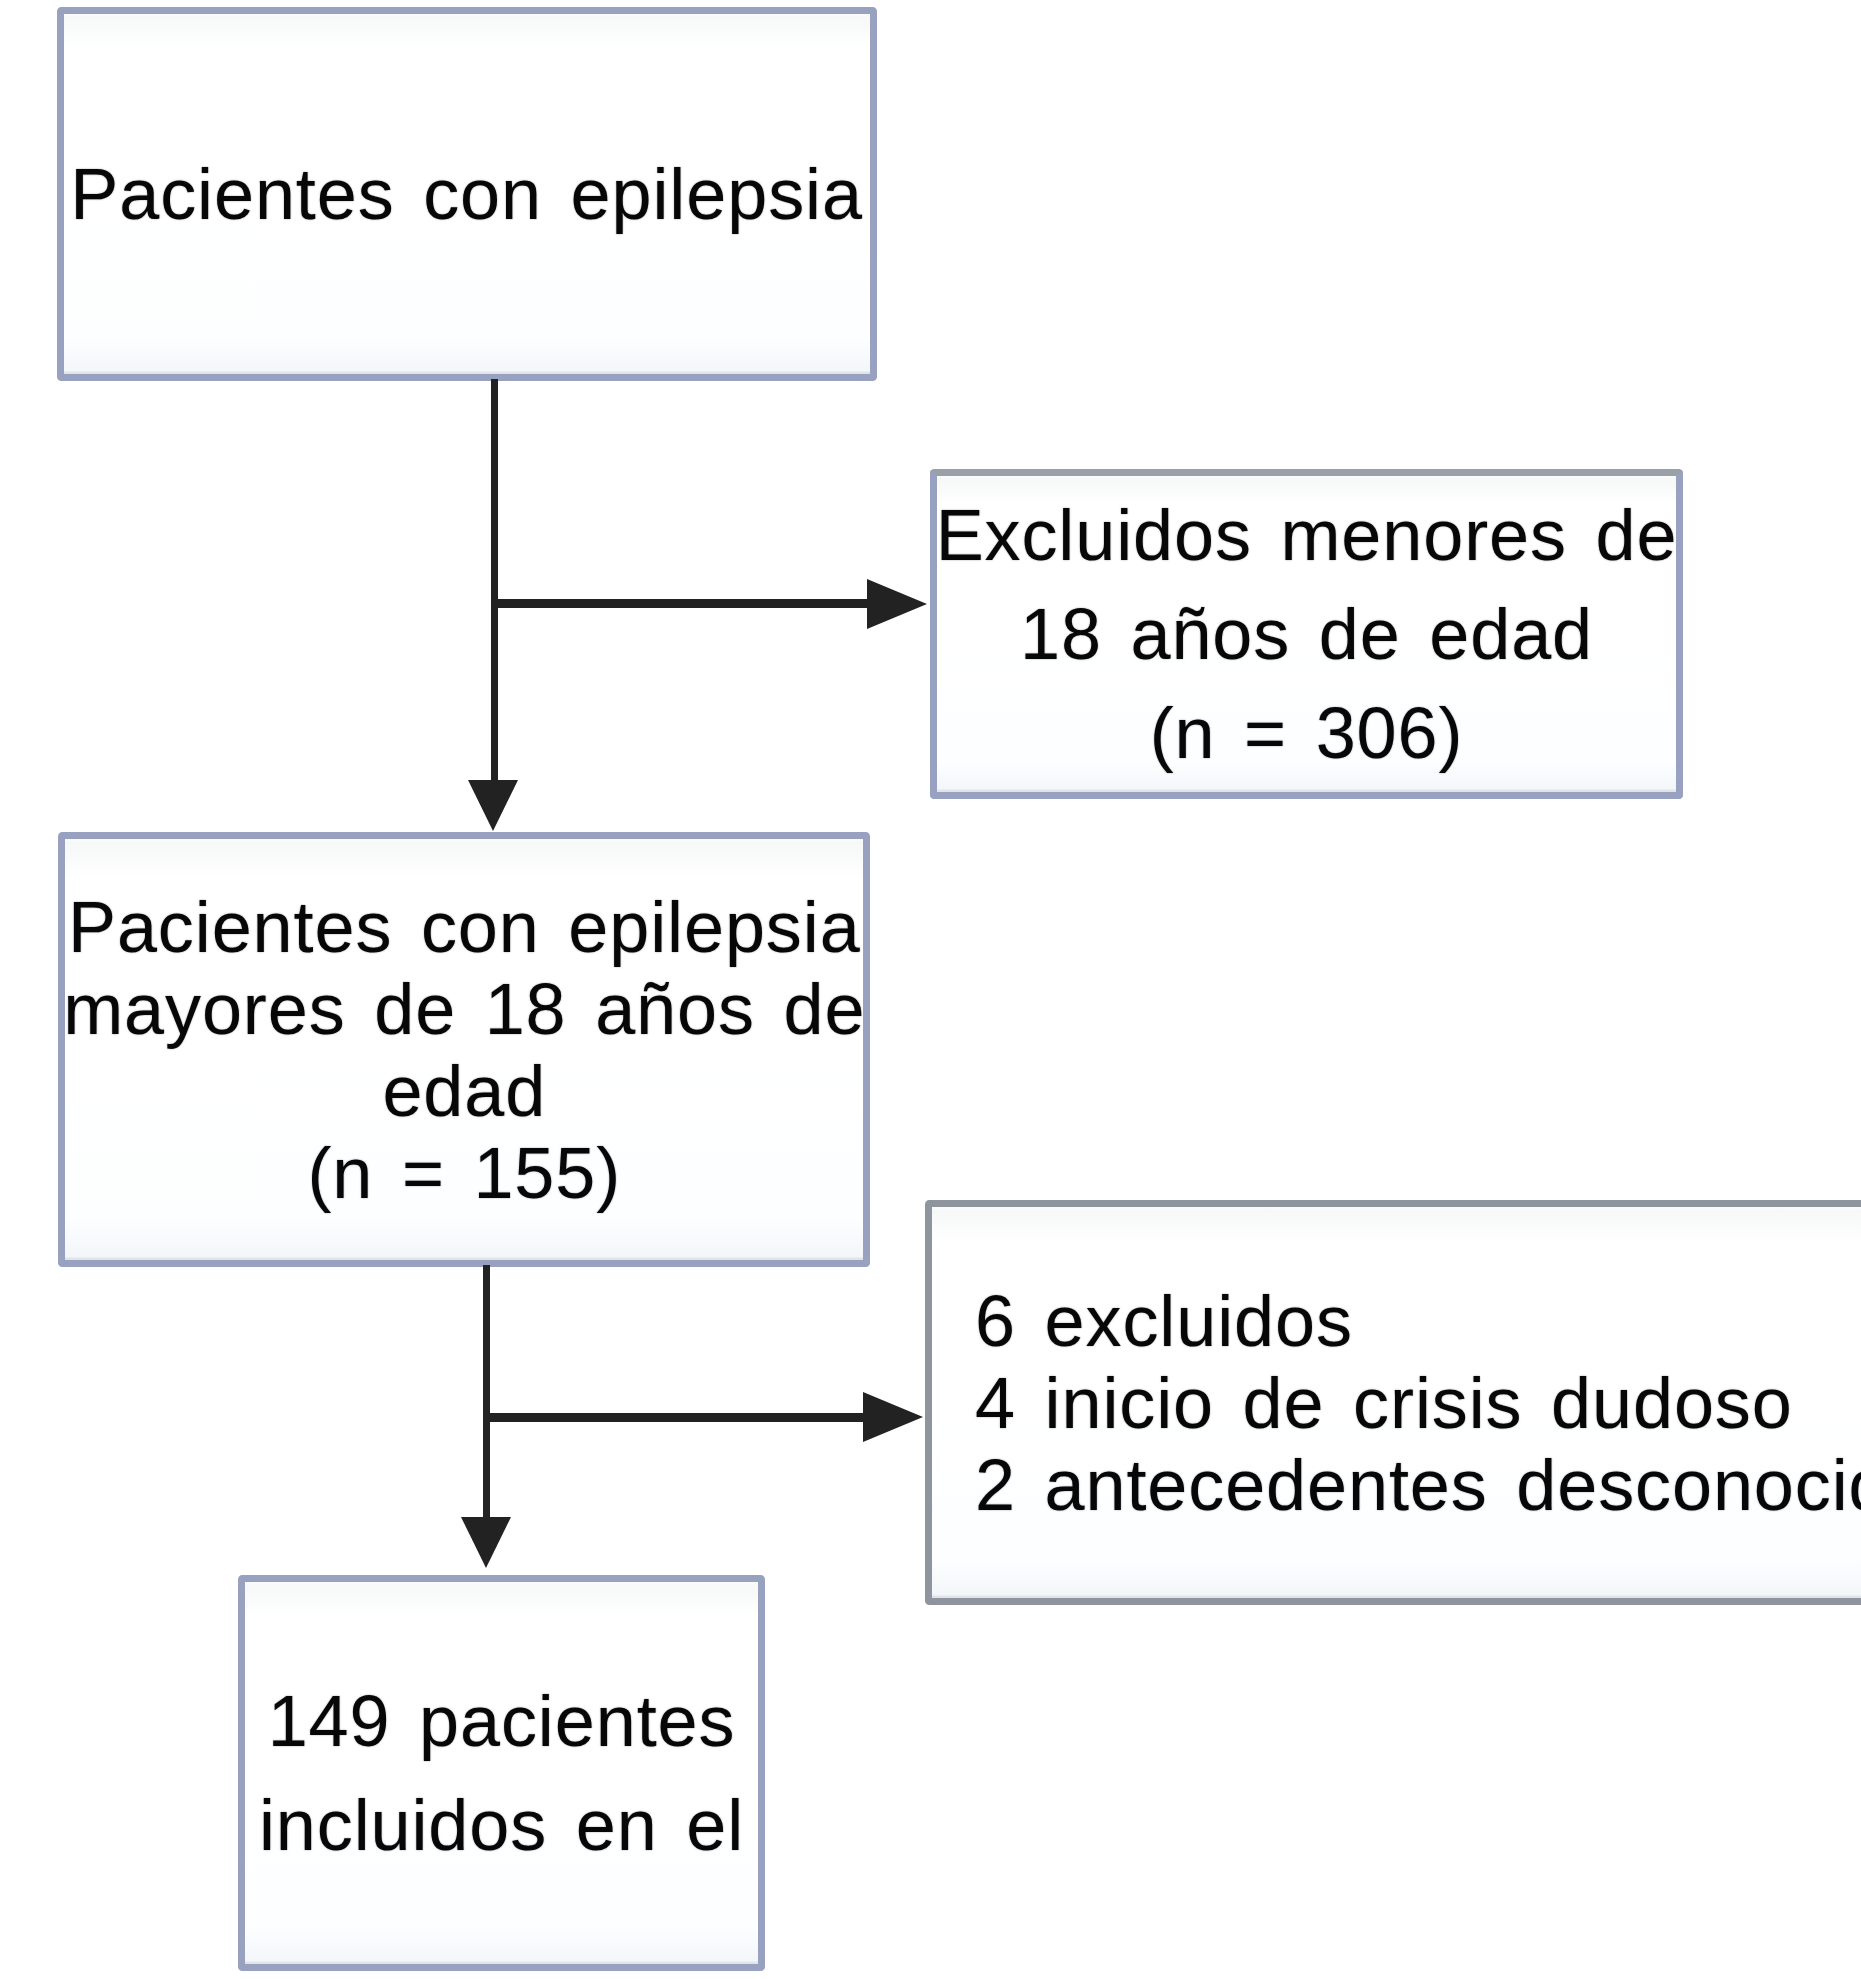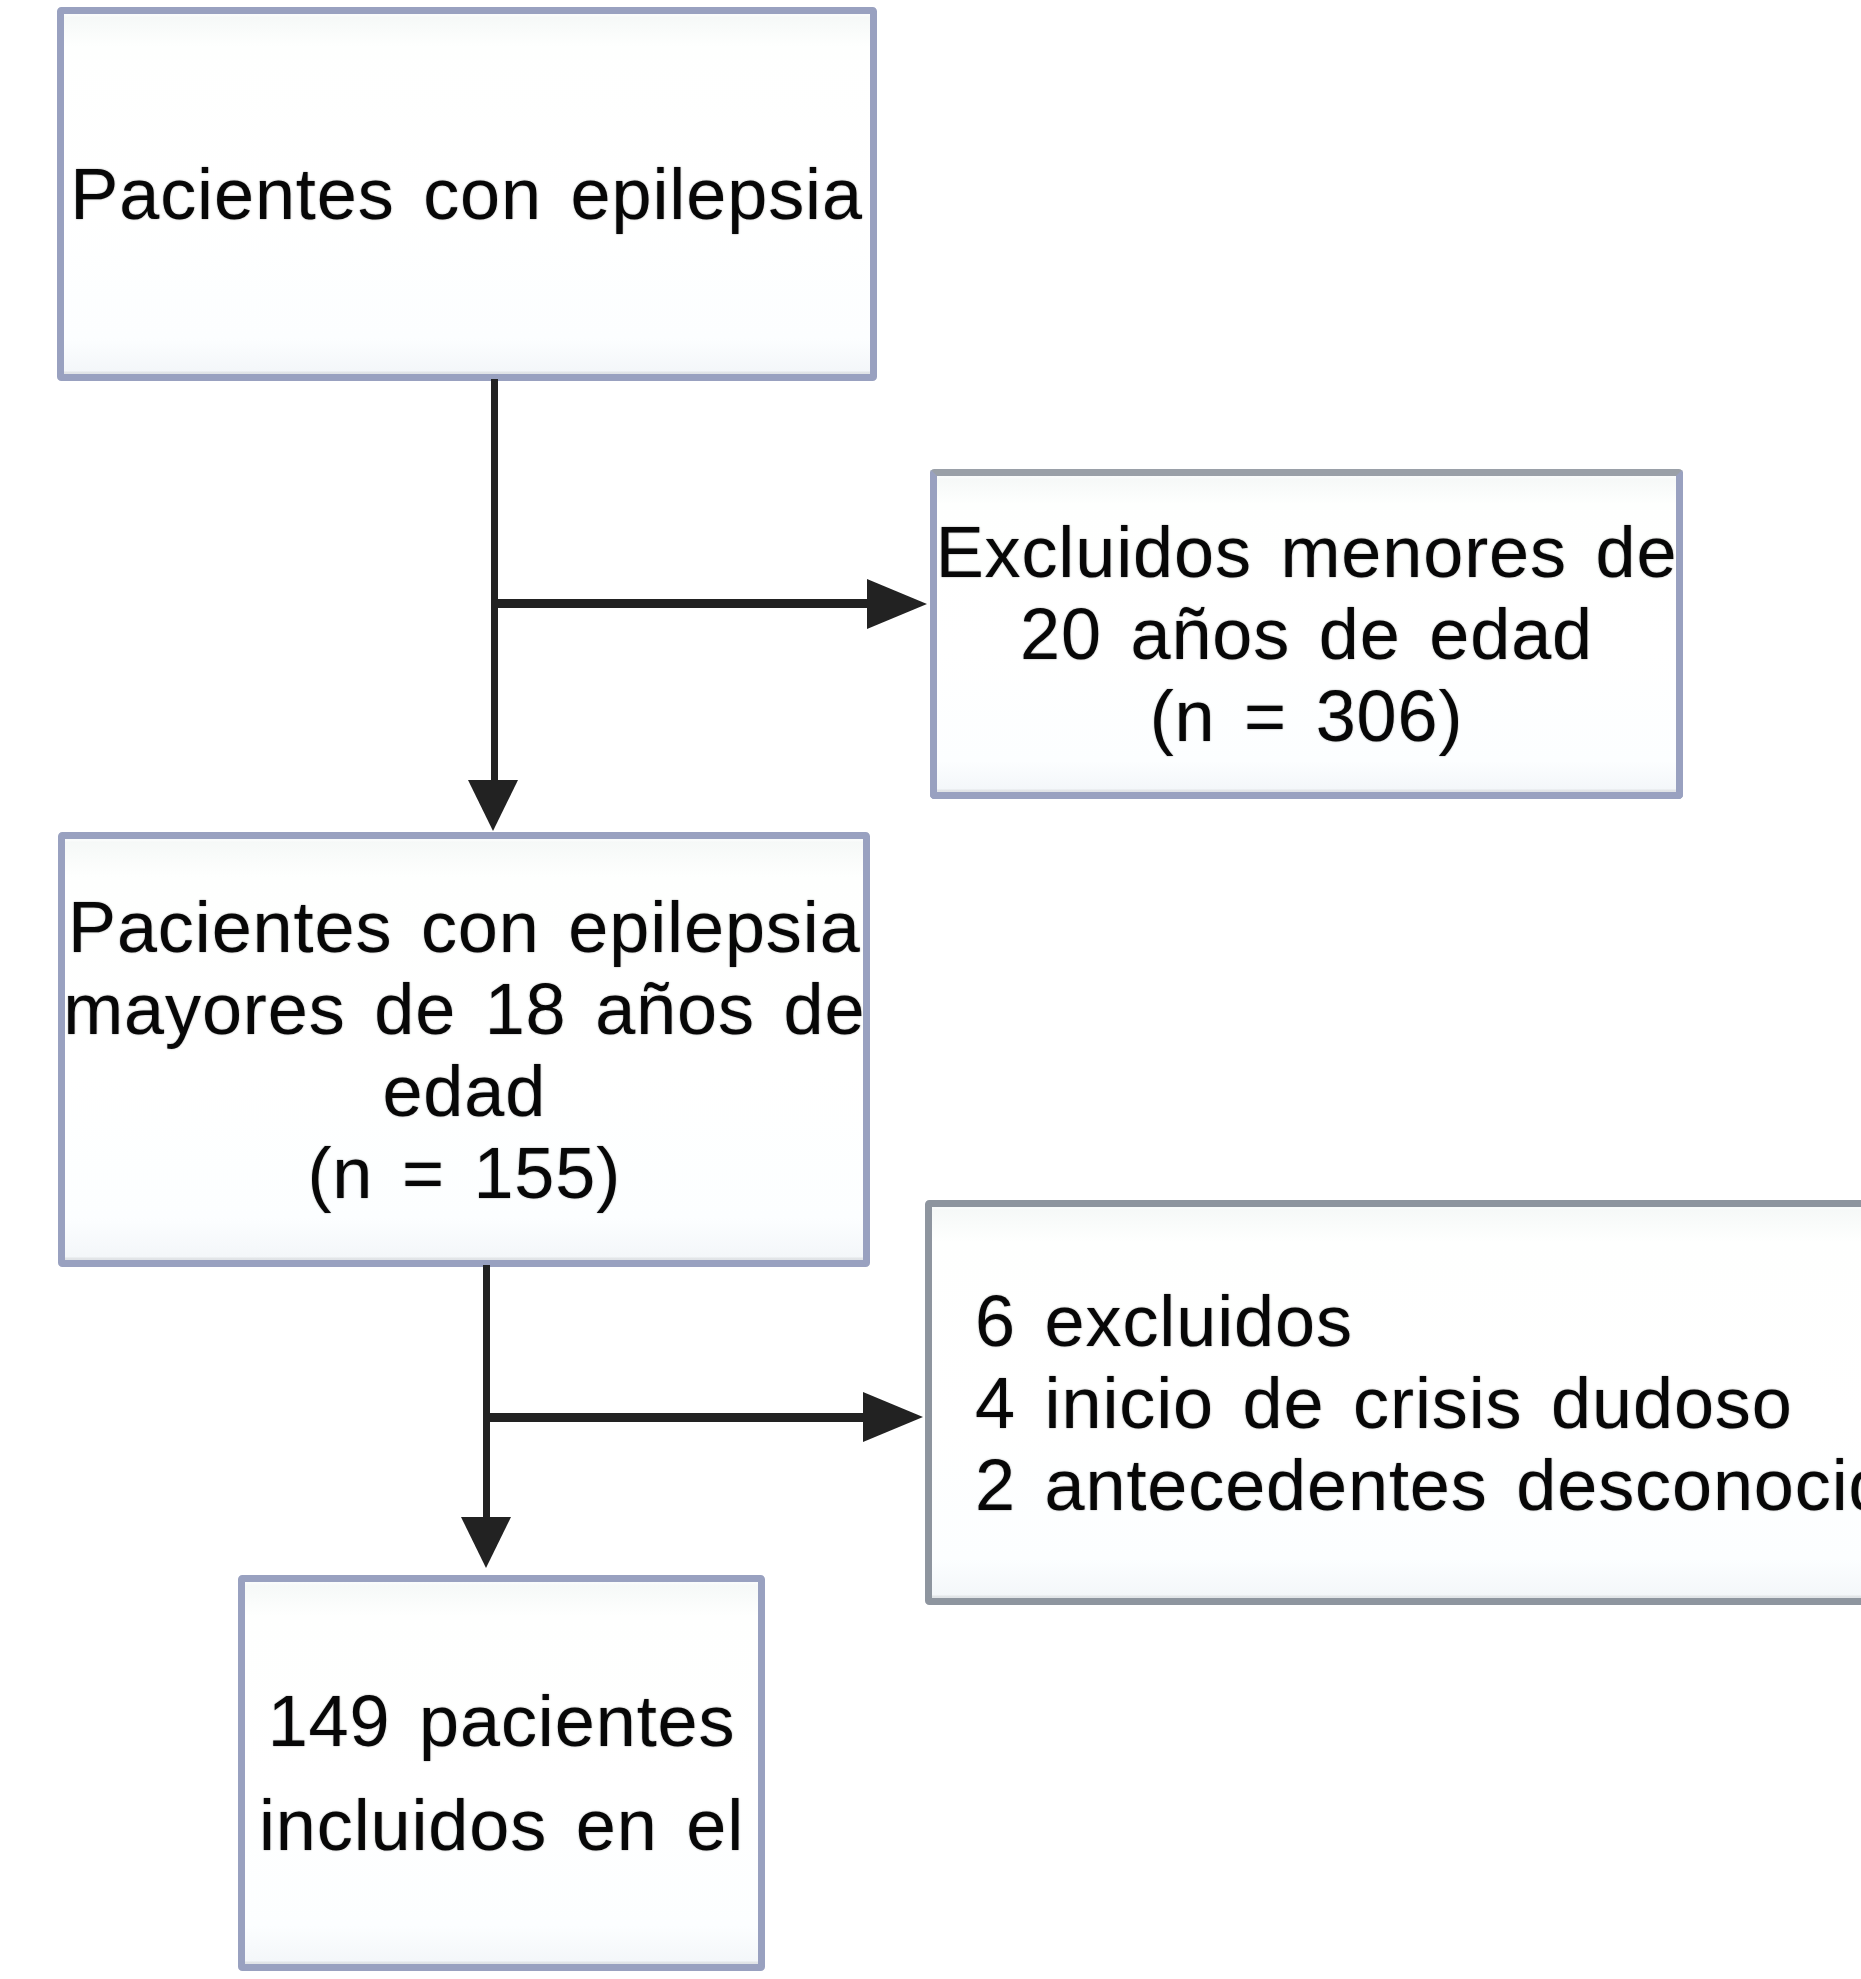--- a/index.html
+++ b/index.html
@@ -61,21 +61,21 @@
   .arrow-right {
     position: absolute;
     width: 0; height: 0;
     border-top: 25px solid transparent;
     border-bottom: 25px solid transparent;
     border-left: 60px solid var(--arrow, #222222);
   }
 
   
   #box-patients-total    { left: 8.6px;   top: 6.8px;    width: 820px;  height: 374px; }
-  #box-excluded-minors   { left: 882px; top: 469px;  width: 753px;  height: 330px; }
+  #box-excluded-minors   { left: 882px; top: 469px;  width: 753px;  height: 330px; gap: 17px; }
   #box-patients-adults   { left: 10.3px;   top: 832px;  width: 812px;  height: 435px; }
   #box-excluded-analysis { left: 877px; top: 1200px; width: 973px; height: 405px; }
   #box-included-analysis { left: 190px;  top: 1575px; width: 527px;  height: 396px; gap: 22px; }
 
   
   #vline-1      { left: 443px; top: 379px;  width: 6.8px;  height: 402px; }
   #head-down-1  { left: 420px; top: 780px; }
   #hline-1      { left: 444px; top: 599px;  width: 377px; height: 8.6px; }
   #head-right-1 { left: 819px; top: 579px; }
 
@@ -93,21 +93,21 @@
     <div class="line">Pacientes con epilepsia</div>
   </div>
 
   <div class="vline" id="vline-1"></div>
   <div class="hline" id="hline-1"></div>
   <div class="arrow-down" id="head-down-1"></div>
   <div class="arrow-right" id="head-right-1"></div>
 
   <div class="fbox top-gray" id="box-excluded-minors">
     <div class="line">Excluidos menores de</div>
-    <div class="line">20 años de edad</div>
+    <div class="line">18 años de edad</div>
     <div class="line">(n = 306)</div>
   </div>
 
   <div class="fbox" id="box-patients-adults">
     <div class="line">Pacientes con epilepsia</div>
     <div class="line">mayores de 18 años de</div>
     <div class="line">edad</div>
     <div class="line">(n = 155)</div>
   </div>
 

